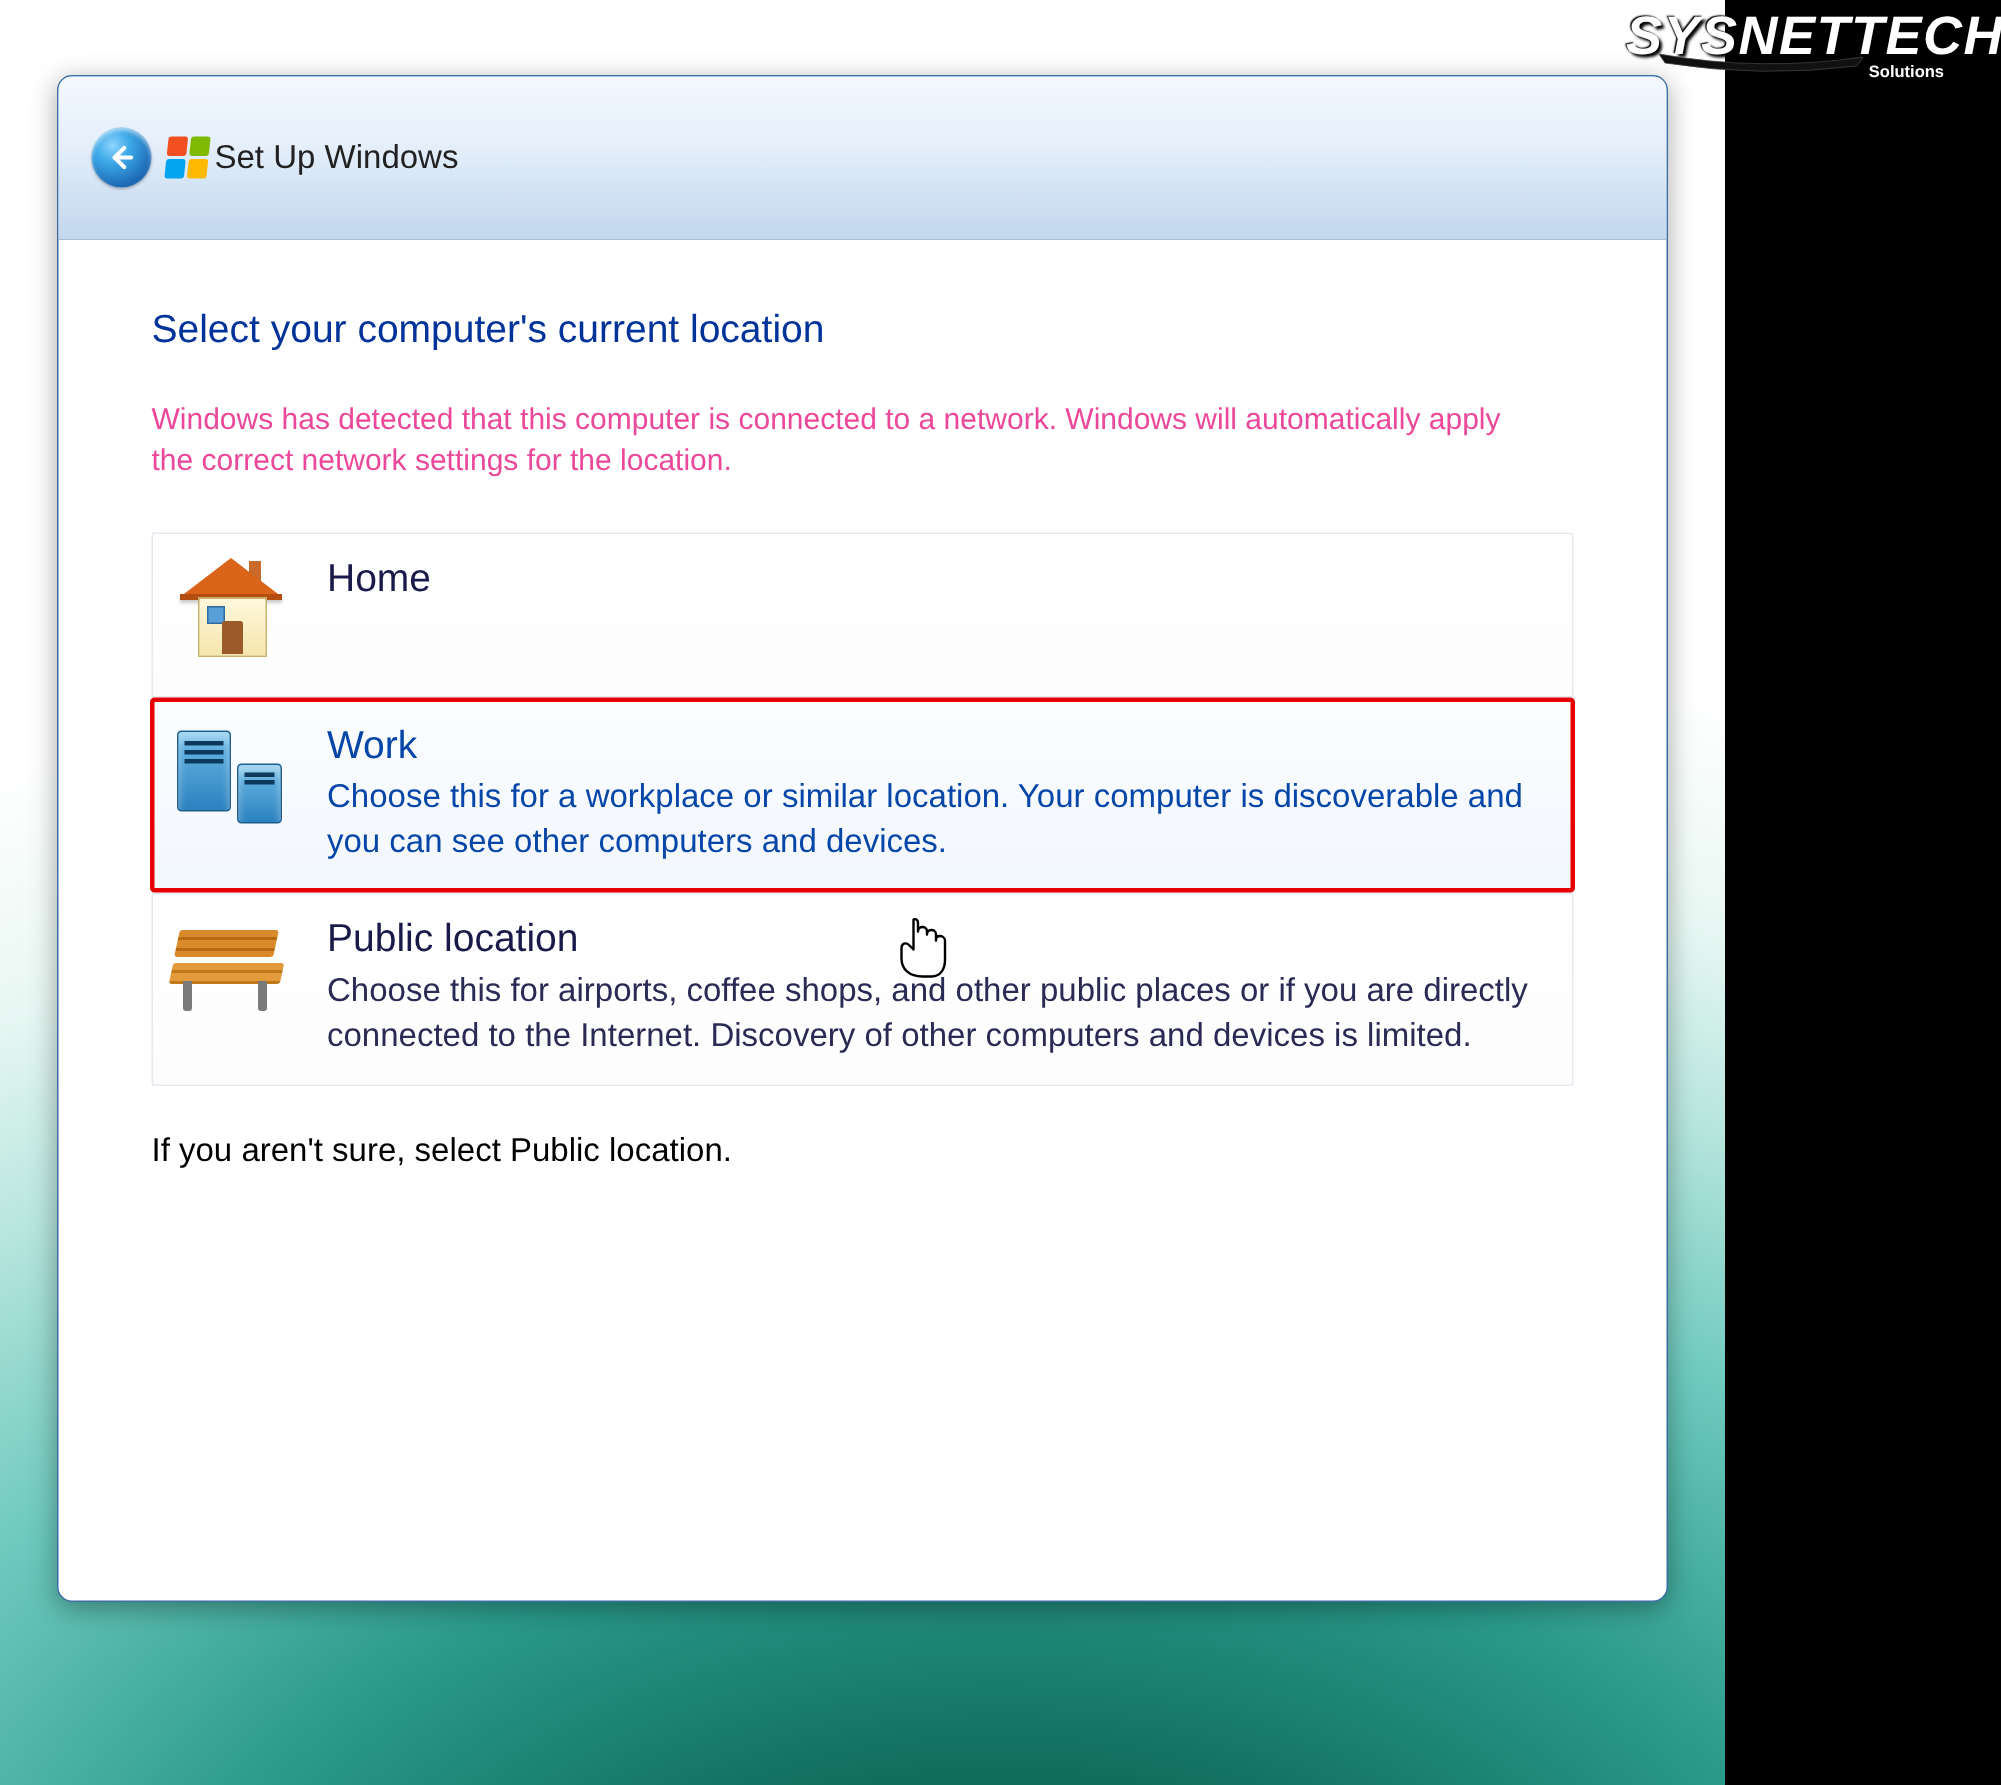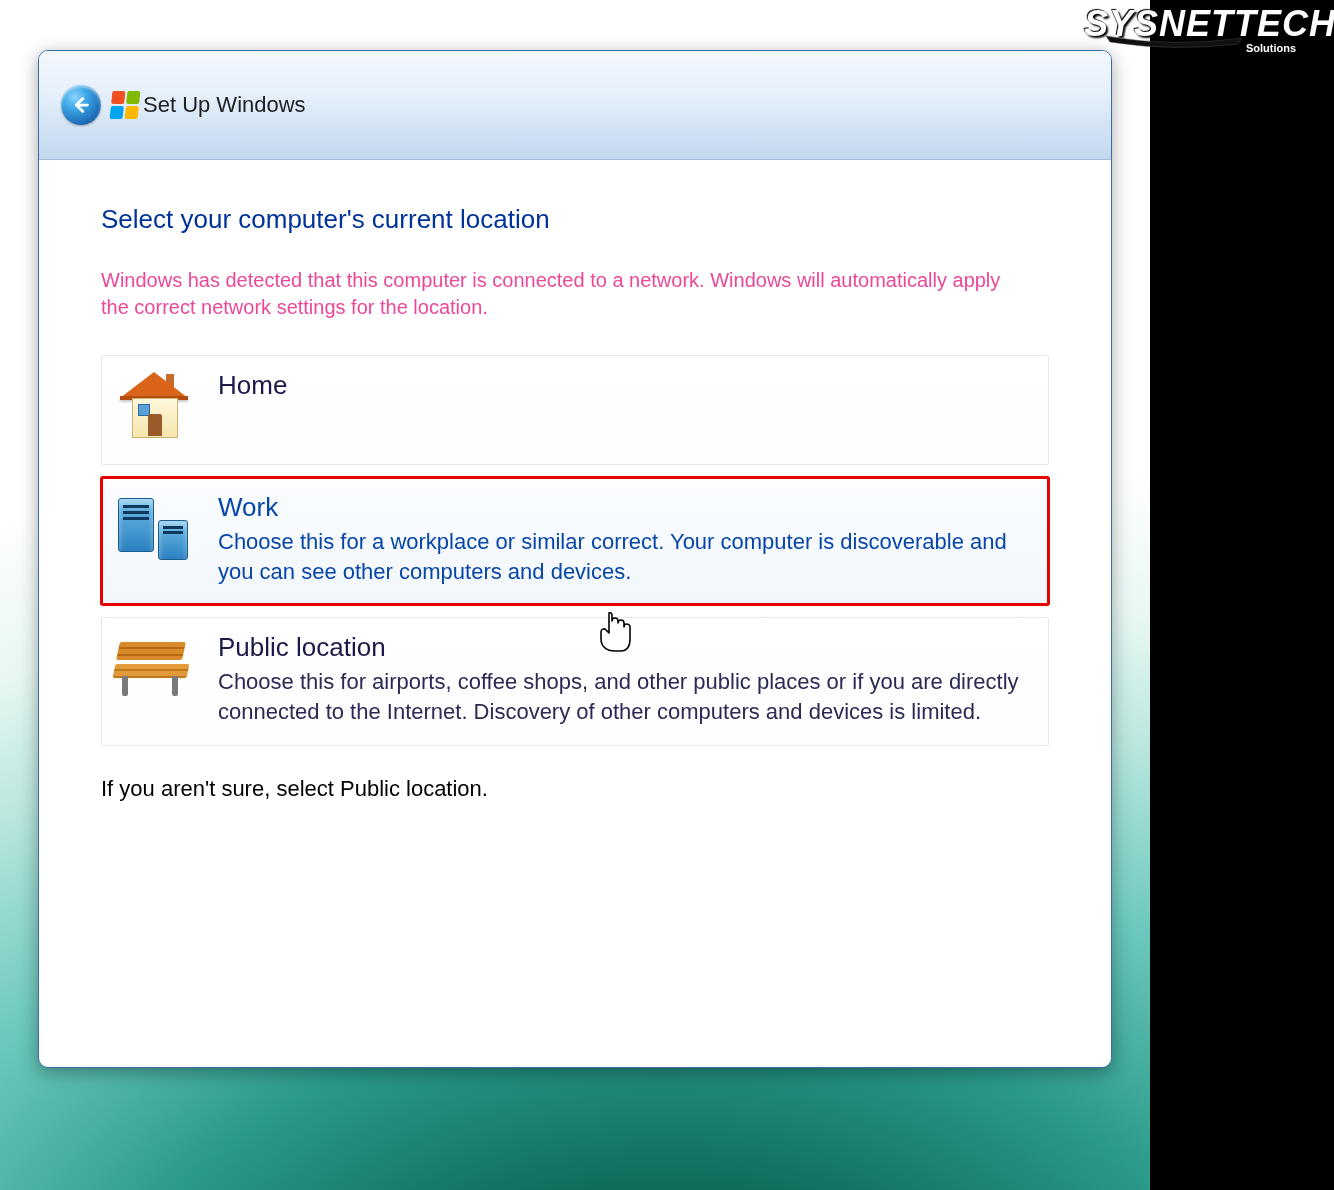--- a/index.html
+++ b/index.html
@@ -133,21 +133,21 @@
   }
 
   .option {
     display: flex;
     align-items: flex-start;
     gap: 24px;
     padding: 14px 16px 18px 12px;
     border: 1px solid #e4e9f0;
     border-radius: 2px;
     background: linear-gradient(to bottom, #ffffff, #fdfdfe);
-    margin-bottom: 12px;
+    margin-bottom: 1px;
     cursor: pointer;
   }
   .option .icon-slot {
     width: 80px;
     height: 76px;
     flex: 0 0 80px;
     display: flex;
     align-items: center;
     justify-content: center;
   }
@@ -316,21 +316,21 @@
             <div class="vent" style="top:18px"></div>
           </div>
           <div class="server s2">
             <div class="vent" style="top:5px"></div>
             <div class="vent" style="top:10px"></div>
           </div>
         </div>
       </div>
       <div class="text-slot">
         <div class="option-title">Work</div>
-        <div class="option-desc">Choose this for a workplace or similar correct. Your computer is discoverable and you can see other computers and devices.</div>
+        <div class="option-desc">Choose this for a workplace or similar location. Your computer is discoverable and you can see other computers and devices.</div>
       </div>
     </div>
 
     <div class="option">
       <div class="icon-slot">
         <div class="bench-icon">
           <div class="bench-back"></div>
           <div class="bench-seat"></div>
           <div class="bench-leg" style="left:8px"></div>
           <div class="bench-leg" style="left:58px"></div>

